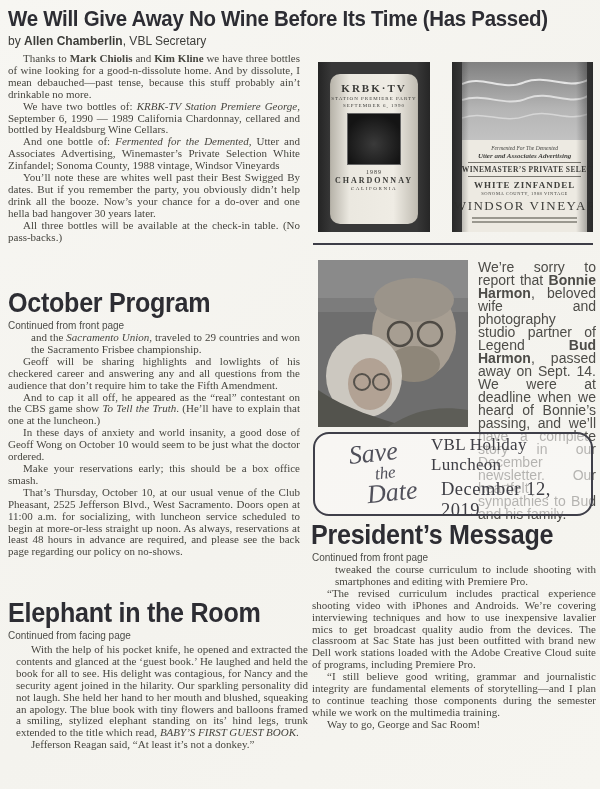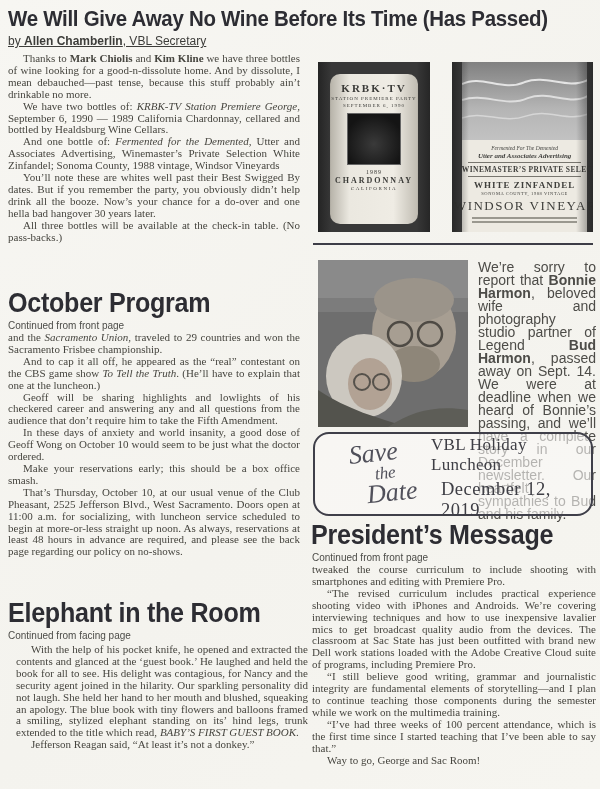--- a/index.html
+++ b/index.html
@@ -15,26 +15,26 @@
 
   
   .headline {
     font-family:"Liberation Sans", sans-serif; font-weight:bold;
     color:#2d2d33; transform:scaleX(.93); transform-origin:0 50%;
     white-space:nowrap; letter-spacing:-.3px;
   }
   .continued {
     font-family:"Liberation Sans", sans-serif; font-size:10px; color:#4c4c48;text-align:center;
   }
-  .byline { font-family:"Liberation Sans", sans-serif; font-size:12px; color:#3d3d3a;text-decoration:underline; }
+  .byline { font-family:"Liberation Sans", sans-serif; font-size:12px; color:#3d3d3a; }
 
   
   .copy { font-size:11px; line-height:11.9px; text-align:justify; color:#46453f;font-family:Liberation Serif, serif; }
   .copy p { margin:0; text-indent:15px; }
-  .copy.no-first-indent p:first-child { text-indent:0; }
+  .copy.no-first-indent p:first-child { text-indent:0;margin-left:23px; }
   .sb { font-weight:bold; }
   .si { font-style:italic; }
 
   
   .photo-row { left:318px; top:62px; width:276px; height:170px; display:flex; gap:22px; }
   .photo { position:relative; height:170px; overflow:hidden; background:#383838; }
   .photo-krbk { width:112px; }
   .photo-windsor { width:141px; background:#424242; }
   .krbk-label {
     position:absolute; left:11%; right:11%; top:7%; bottom:5%;
@@ -96,22 +96,22 @@
       <p><span>We have two bottles of: </span><span class="si">KRBK-TV Station Premiere George</span><span>, September 6, 1990 — 1989 California Chardonnay, cellared and bottled by Healdsburg Wine Cellars.</span></p>
       <p><span>And one bottle of: </span><span class="si">Fermented for the Demented</span><span>, Utter and Associates Advertising, Winemaster’s Private Selection White Zinfandel; Sonoma County, 1988 vintage, Windsor Vineyards</span></p>
       <p><span>You’ll note these are whites well past their Best Swigged By dates. But if you remember the party, you obviously didn’t help drink all the booze. Now’s your chance for a do-over and one hella bad hangover 30 years later.</span></p>
       <p><span>All three bottles will be available at the check-in table. (No pass-backs.)</span></p>
     </div>
 
   <h2 class="abs headline" style="left:8px; top:288px; font-size:27px;">October Program</h2>
   <div class="abs continued" style="left:8px; top:320px;">Continued from front page</div>
   <div class="abs copy no-first-indent" style="left:8px; top:332px; width:292px;">
       <p><span>and the </span><span class="si">Sacramento Union</span><span>, traveled to 29 countries and won the Sacramento Frisbee championship.</span></p>
+      <p><span>Geoff will be sharing highlights and lowlights of his checkered career and answering any and all questions from the audience that don’t require him to take the Fifth Amendment.</span></p>
       <p><span>And to cap it all off, he appeared as the “real” contestant on the CBS game show </span><span class="si">To Tell the Truth</span><span>. (He’ll have to explain that one at the luncheon.)</span></p>
-      <p><span>Geoff will be sharing highlights and lowlights of his checkered career and answering any and all questions from the audience that don’t require him to take the Fifth Amendment.</span></p>
       <p><span>In these days of anxiety and world insanity, a good dose of Geoff Wong on October 10 would seem to be just what the doctor ordered.</span></p>
       <p><span>Make your reservations early; this should be a box office smash.</span></p>
       <p><span>That’s Thursday, October 10, at our usual venue of the Club Pheasant, 2525 Jefferson Blvd., West Sacramento. Doors open at 11:00 a.m. for socializing, with luncheon service scheduled to begin at more-or-less straight up noon. As always, reservations at least 48 hours in advance are required, and please see the back page regarding our policy on no-shows.</span></p>
     </div>
 
   <h2 class="abs headline" style="left:8px; top:598px; font-size:27px;">Elephant in the Room</h2>
   <div class="abs continued" style="left:8px; top:630px;">Continued from facing page</div>
   <div class="abs copy" style="left:16px; top:644px; width:292px;">
       <p><span>With the help of his pocket knife, he opened and extracted the contents and glanced at the ‘guest book.’ He laughed and held the book for all to see. His delight was contagious, for Nancy and the security agent joined in the hilarity. Our sparkling personality did not laugh. She held her hand to her mouth and blushed, squeaking an apology. The blue book with tiny flowers and balloons framed a smiling, stylized elephant standing on its’ hind legs, trunk extended to the title which read, </span><span class="si">BABY’S FIRST GUEST BOOK</span><span>.</span></p>
       <p><span>Jefferson Reagan said, “At least it’s not a donkey.”</span></p>
@@ -187,17 +187,16 @@
     <div class="std-event">VBL Holiday Luncheon</div>
     <div class="std-date">December 12, 2019</div>
   </div>
 
   <h2 class="abs headline" style="left:311px; top:520px; font-size:27px;">President’s Message</h2>
   <div class="abs continued" style="left:312px; top:552px;">Continued from front page</div>
   <div class="abs copy no-first-indent" style="left:312px; top:564px; width:284px;">
       <p><span>tweaked the course curriculum to include shooting with smartphones and editing with Premiere Pro.</span></p>
       <p><span>“The revised curriculum includes practical experience shooting video with iPhones and Androids. We’re covering interviewing techniques and how to use inexpensive lavalier mics to get broadcast quality audio from the devices. The classroom at Sac State has just been outfitted with brand new Dell work stations loaded with the Adobe Creative Cloud suite of programs, including Premiere Pro.</span></p>
       <p><span>“I still believe good writing, grammar and journalistic integrity are fundamental elements of storytelling—and I plan to continue teaching those components during the semester while we work on the multimedia training.</span></p>
-      <p><span>“I’ve had three weeks of 100 percent attendance, which is the first time since I started teaching that I’ve been able to say that.”</span></p>
       <p><span>Way to go, George and Sac Room!</span></p>
     </div>
 
 </div>
 
 </body></html>

